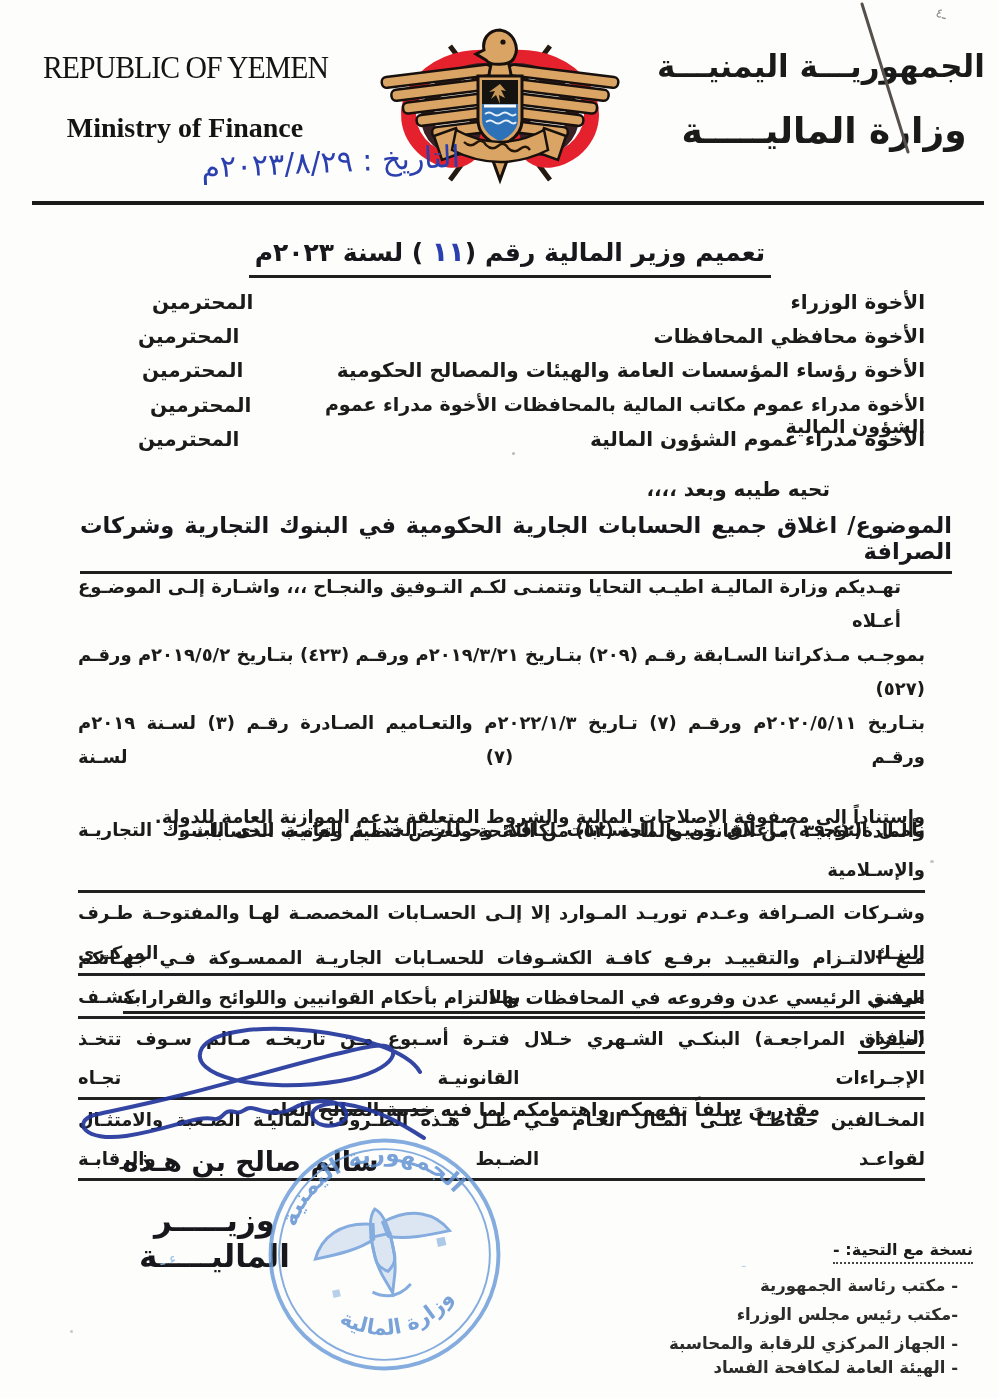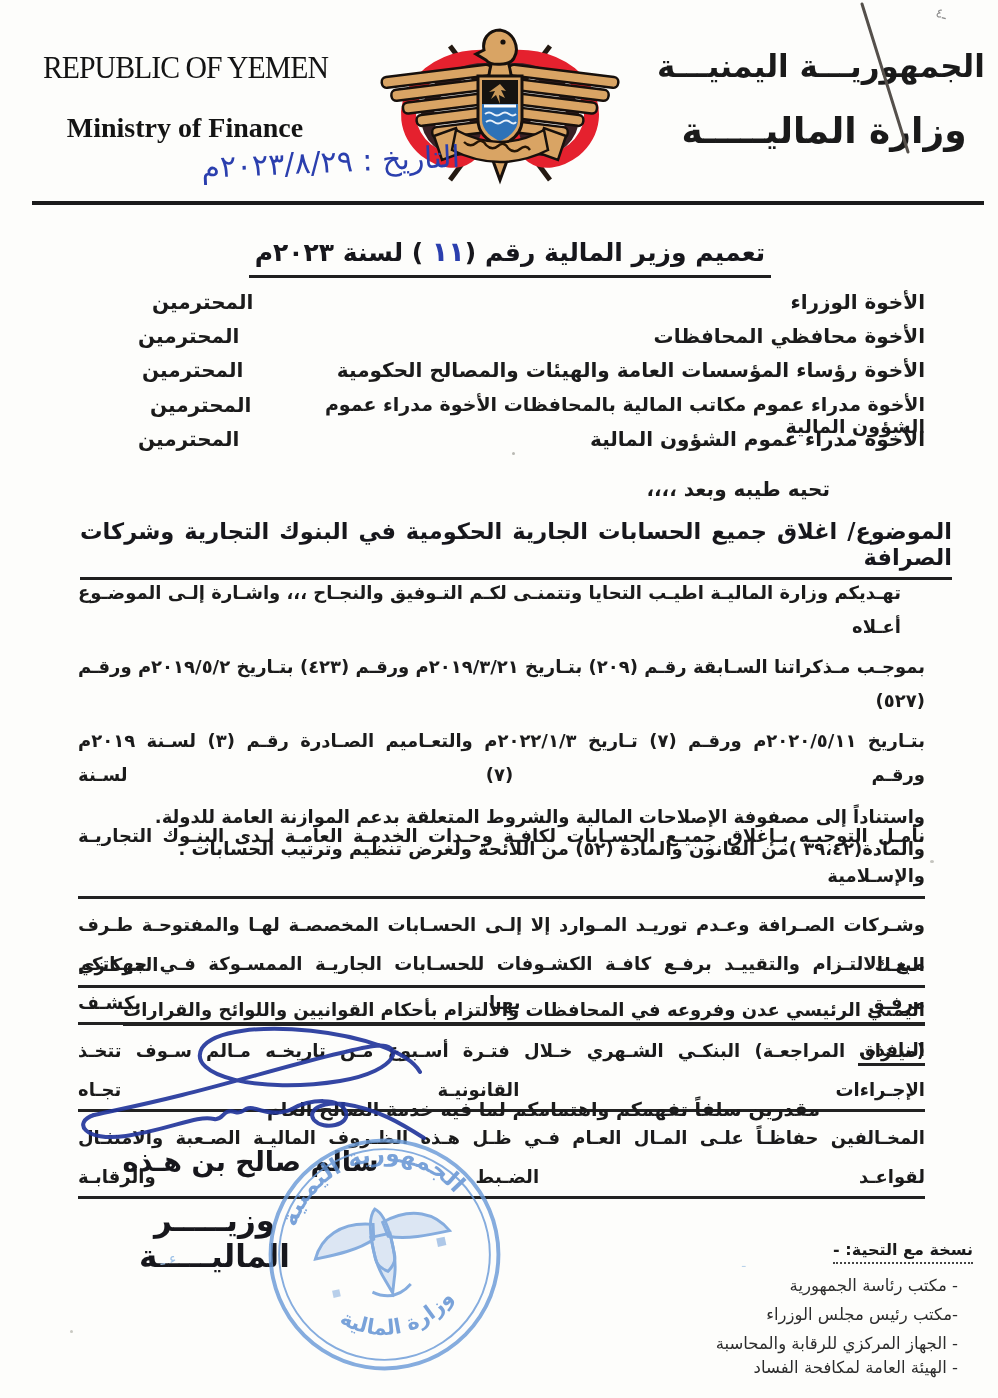--- a/index.html
+++ b/index.html
@@ -5,31 +5,31 @@
   html,body{margin:0;padding:0;background:#e9e9e9;}
   *{box-sizing:border-box;}
   .page{
     position:relative;width:998px;height:1398px;margin:0 auto;
     background:#fdfdfb;overflow:hidden;color:#1b1b1b;
     font-family:"DejaVu Sans",sans-serif;
   }
   .abs{position:absolute;}
   .ar{direction:rtl;unicode-bidi:plaintext;font-weight:bold;}
   .en-serif{font-family:"Liberation Serif","DejaVu Serif",serif;}
-  .jline{text-align:justify;text-align-last:justify;-moz-text-align-last:justify;text-justify:inter-word;margin-top:6px;}
+  .jline{text-align:justify;text-align-last:justify;-moz-text-align-last:justify;text-justify:inter-word;}
   .rline{text-align:right;margin-top:40px;}
   .bodyblock{left:78px;right:73px;font-size:18px;line-height:34px;}
   .u-full{border-bottom:3px solid #222;}
   .u-text{border-bottom:3px solid #222;padding-bottom:3px;}
   .strike{text-decoration:line-through;text-decoration-thickness:3px;text-decoration-color:#222;}
   .blue-ink{color:#2b3fae;}
   .addr-row{display:flex;flex-direction:row-reverse;justify-content:space-between;direction:ltr;right:73px;font-size:20px;}
   .addr-to{direction:rtl;font-weight:bold;}
   .addr-hon{direction:rtl;font-weight:bold;}
-  .cc-item{right:40px;font-size:16.5px;font-weight:normal;direction:rtl;color:#2c2c2c;}
+  .cc-item{right:40px;font-size:16.5px;font-weight:bold;direction:rtl;color:#2c2c2c;}
   .speck{position:absolute;border-radius:50%;}
 </style>
 </head>
 <body>
 
 <div class="page">
 
   <div class="abs en-serif" style="left:28px;top:50px;width:315px;text-align:center;font-size:31px;letter-spacing:-1px;color:#141414;transform:scaleX(.96);">REPUBLIC OF YEMEN</div>
   <div class="abs en-serif" style="left:40px;top:112px;width:290px;text-align:center;font-size:28px;color:#141414;font-weight:bold;">Ministry of Finance</div>
 

